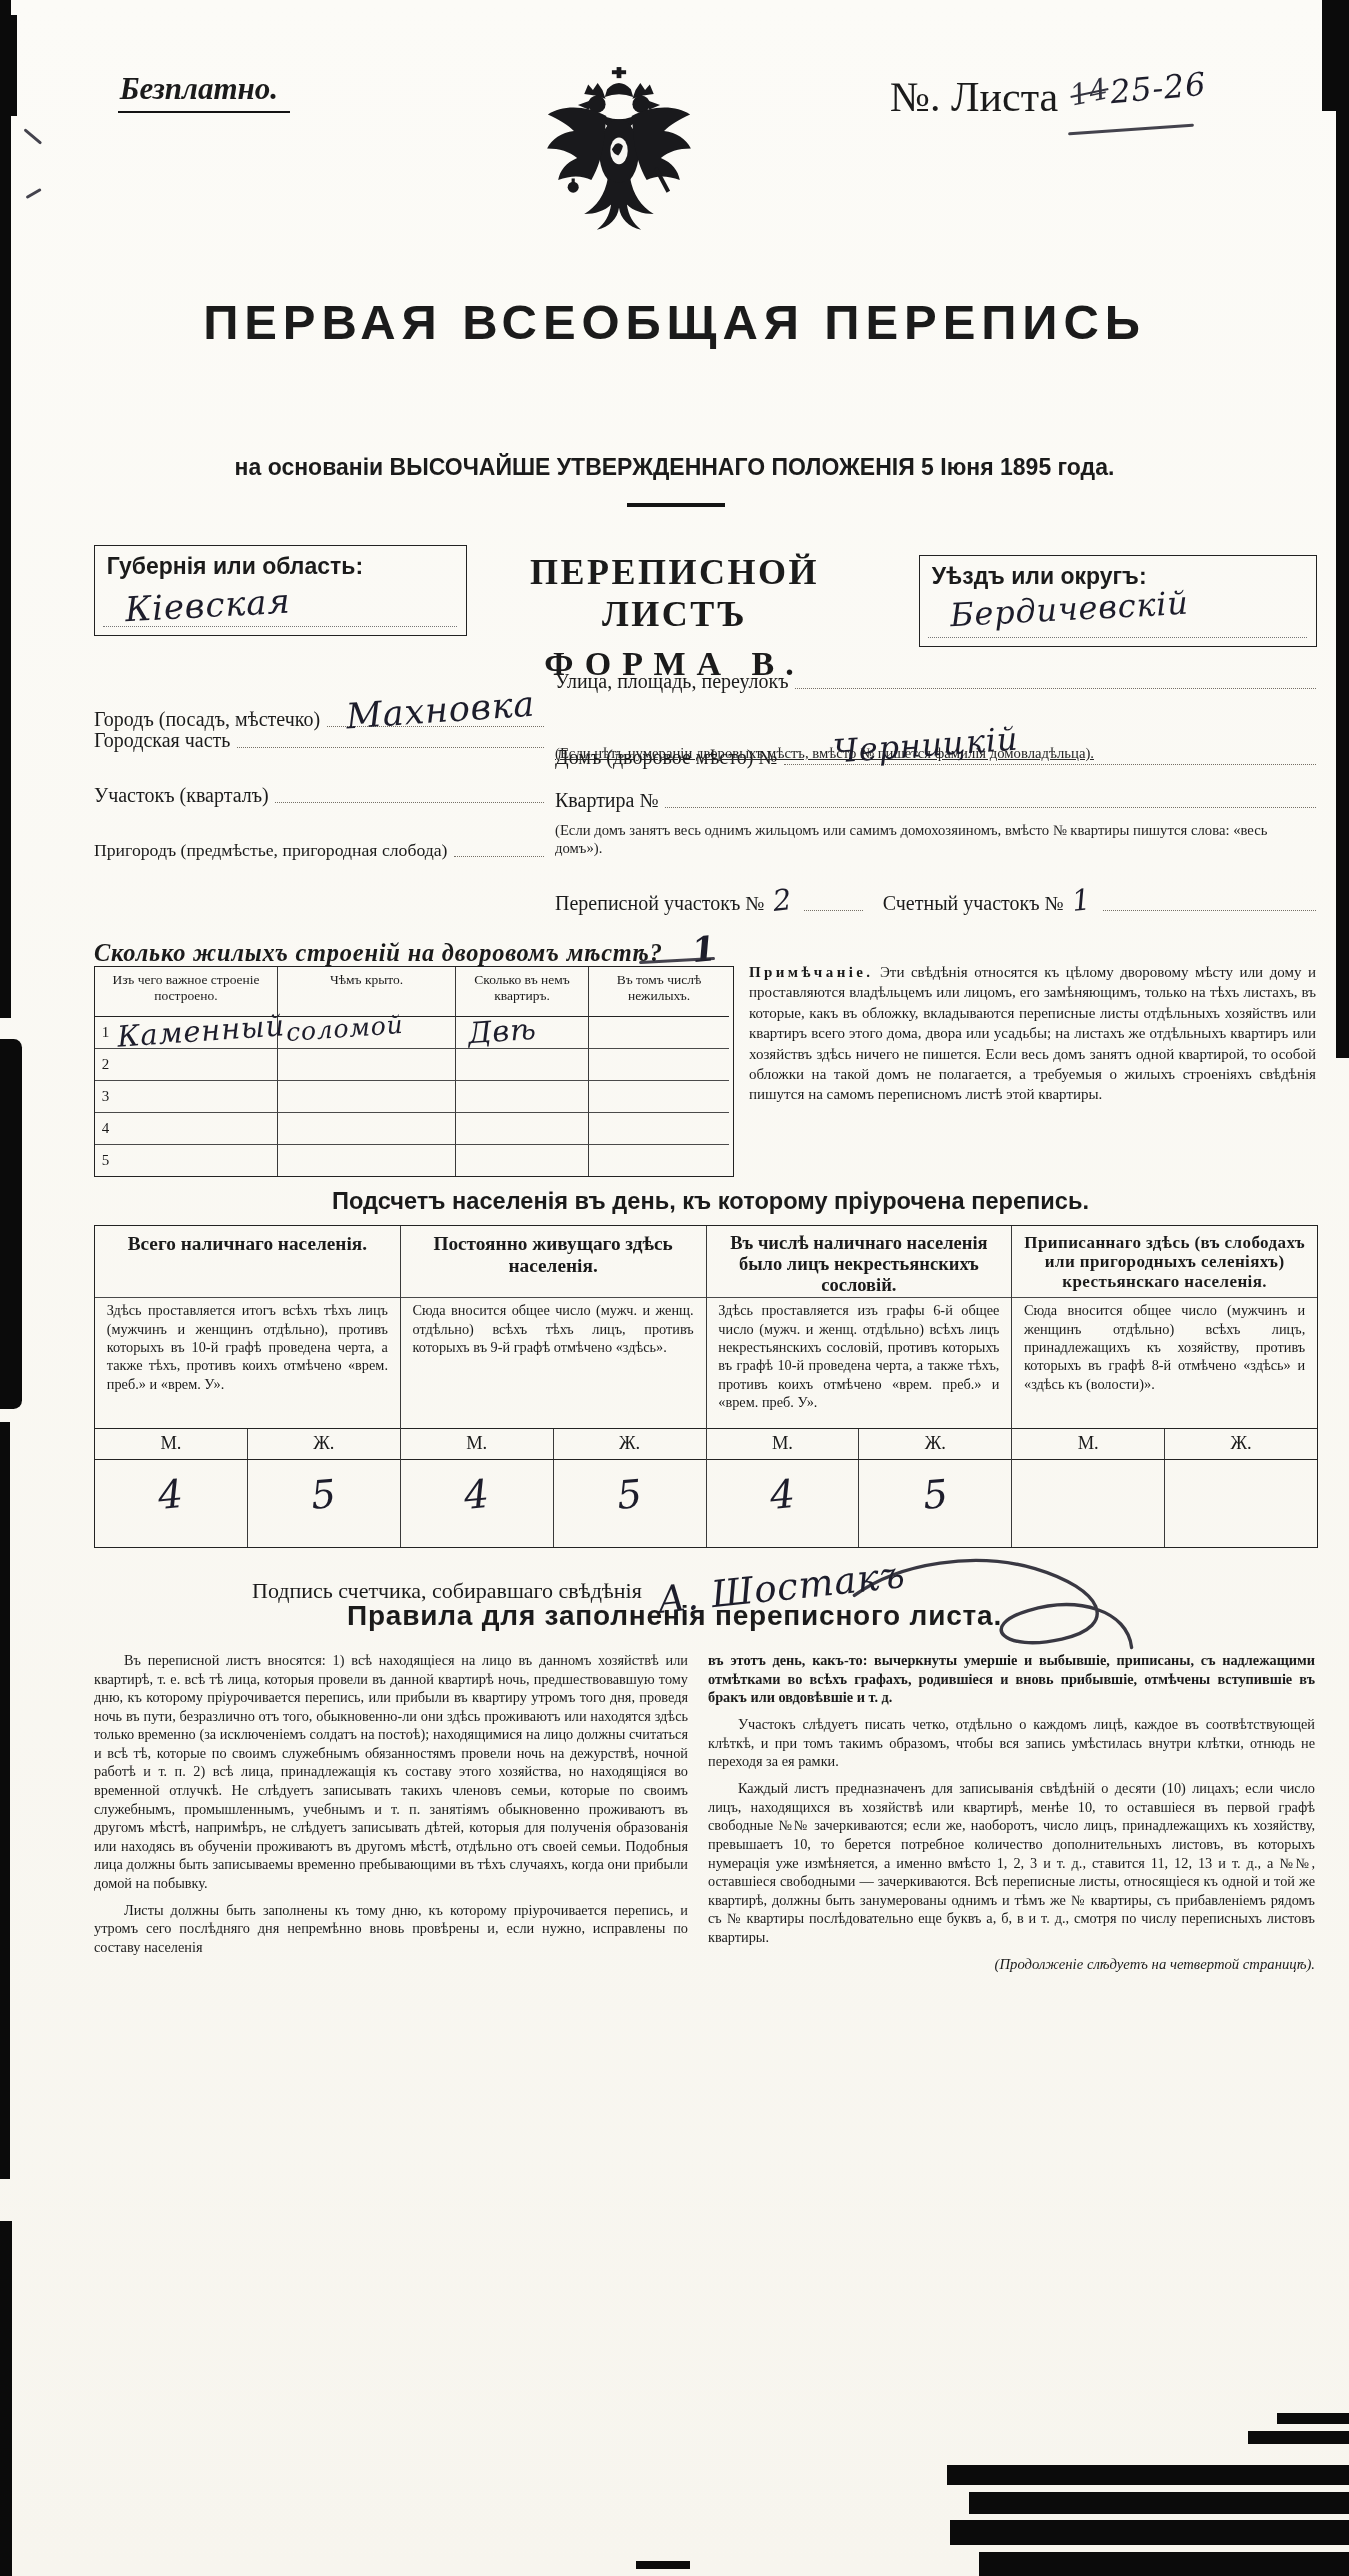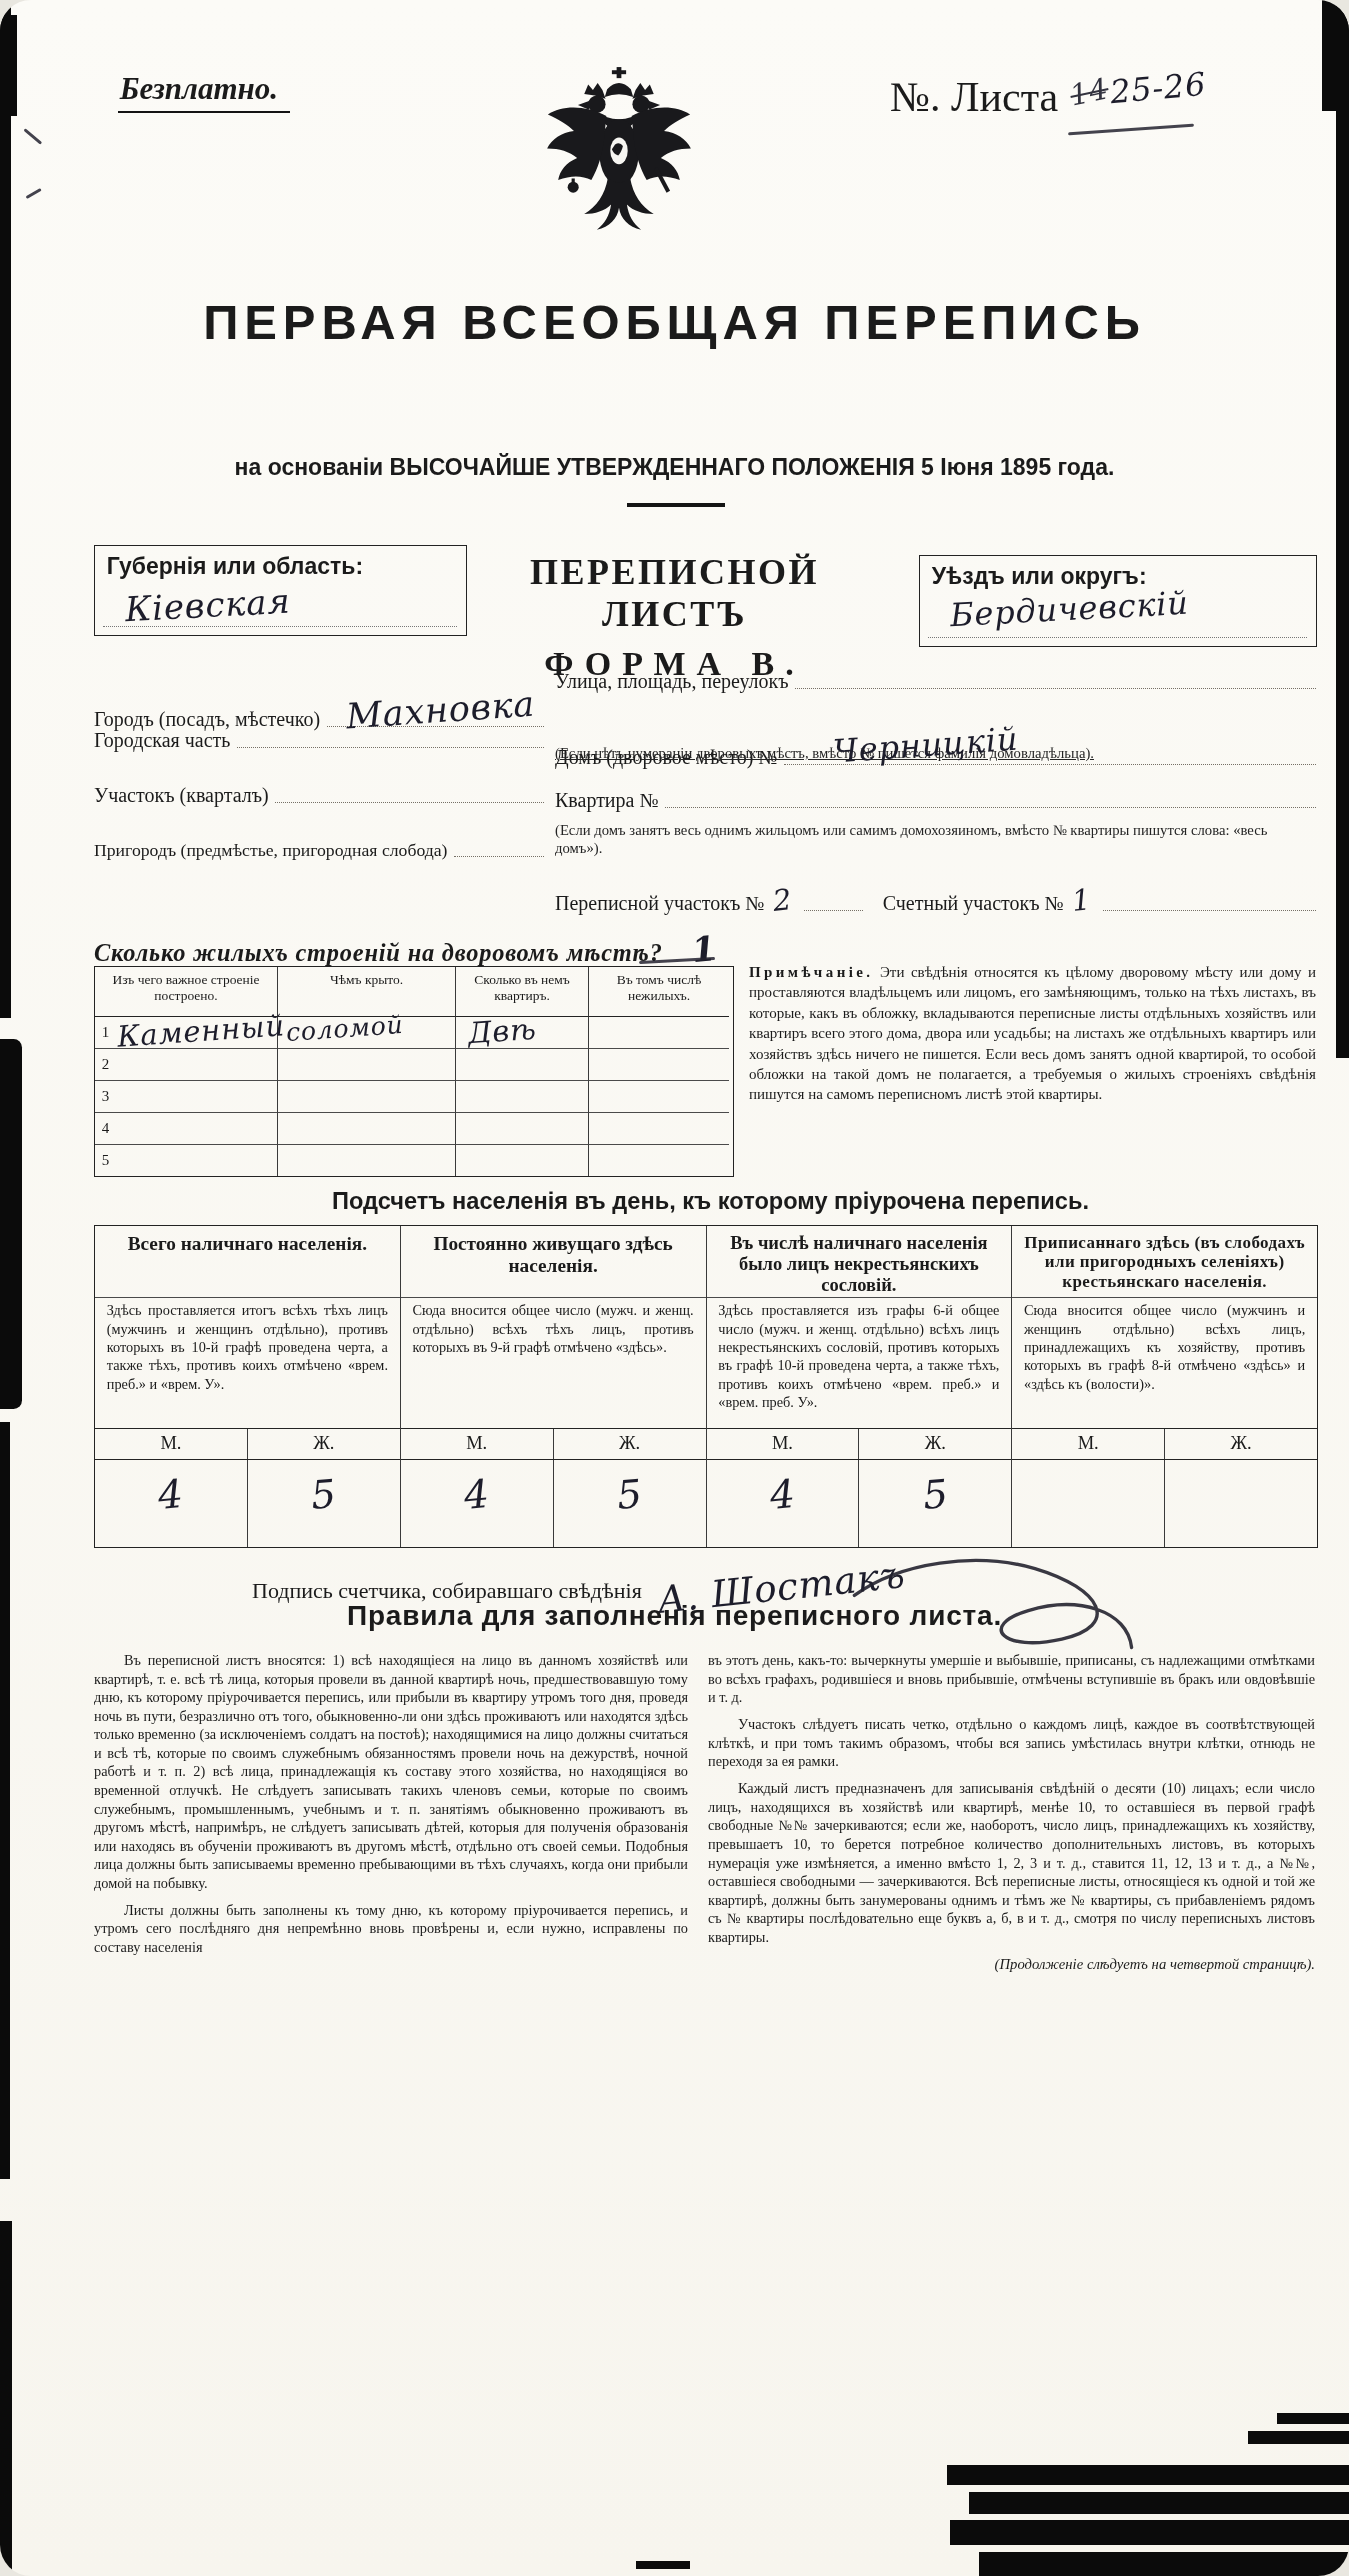--- a/index.html
+++ b/index.html
@@ -4,21 +4,20 @@
 <style>
   html,body{margin:0;padding:0;background:#e9e7e0;}
   .page{
     position:relative;
     width:1349px;height:2576px;
     margin:0 auto;
     background:linear-gradient(#fcfbf7,#f7f5ee);
     overflow:hidden;
     font-family:"Liberation Serif", serif;
     color:#1b1b1b;
-    border-radius:31px;
   }
   
   .art{position:absolute;background:#0b0b0b;}
   .ink-stroke{position:absolute;background:#23222f;height:2.5px;border-radius:1.7px;opacity:.85;}
   
   .hand{
     font-family:"DejaVu Serif", serif;
     font-style:italic;
     color:#1d1d2b;
     display:inline-block;
@@ -116,21 +115,21 @@
   .sig .slabel{font-size:22px;white-space:nowrap;}
   .sig .hand{font-size:37px;margin-left:15px;transform:rotate(-6deg);position:relative;top:5px;}
   .sig-flourish{position:absolute;left:850px;top:1545px;width:286px;height:126px;z-index:3;pointer-events:none;}
   
   .rules-title{position:absolute;left:0;top:1600px;width:100%;text-align:center;
     font-family:"Liberation Sans",sans-serif;font-weight:bold;font-size:28px;letter-spacing:0.8px;}
   .rcol{position:absolute;top:1651px;font-size:14.3px;line-height:1.3;text-align:justify;}
   .rcol.left{left:94px;width:594px;}
   .rcol.right{left:708px;width:607px;}
   .rcol p{margin:0 0 8.4px 0;text-indent:30px;}
-  .rcol p.cont{text-indent:0;}
+  .rcol p.cont{text-indent:0;font-weight:bold;}
   .cont-line{font-style:italic;text-align:right;font-size:14.7px;margin-top:5px;}
 </style>
 </head>
 <body>
 
 <div class="page">
 
   <div class="art" style="left:0;top:0;width:11px;height:1018px;"></div>
   <div class="art" style="left:0;top:1039px;width:22px;height:370px;border-radius:0 8.4px 8.4px 0;"></div>
   <div class="art" style="left:0;top:1422px;width:10px;height:757px;"></div>

